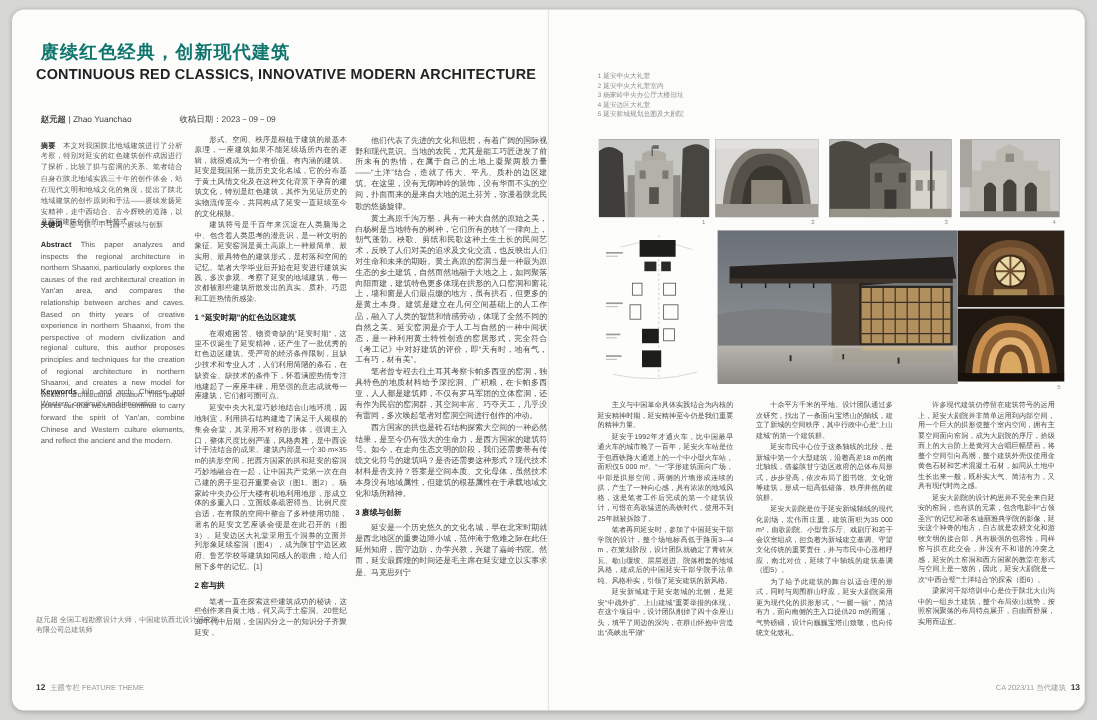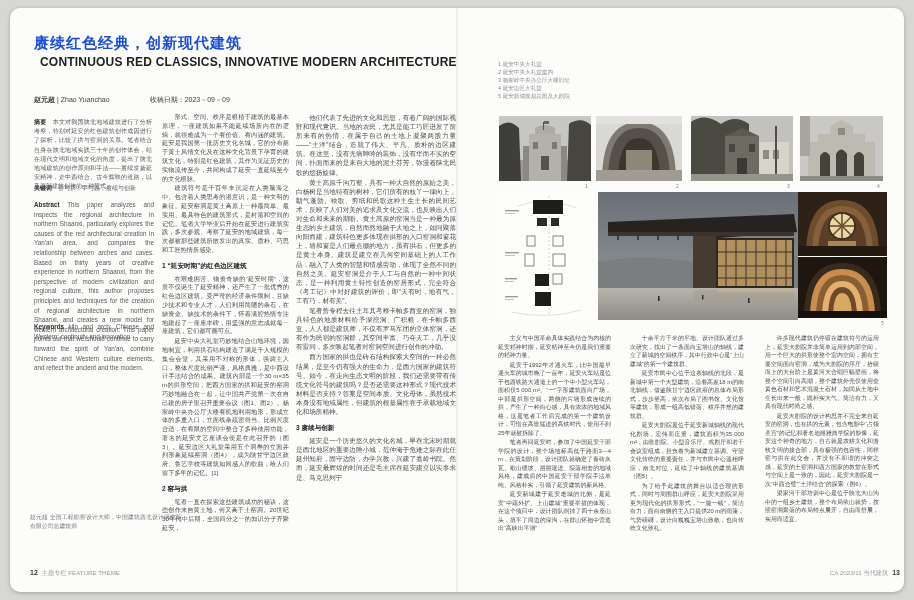--- a/index.html
+++ b/index.html
@@ -2,21 +2,21 @@
 <html><head>
 <meta charset="utf-8">
 <style>
   html,body{margin:0;padding:0;background:#d7d7d5;font-family:"Liberation Sans",sans-serif;}
   .canvas{position:relative;width:914px;height:600px;background:#d7d7d5;overflow:hidden;}
   .spread{position:absolute;left:10px;top:8px;width:894px;height:584px;background:#fcfcfb;
           border-radius:10px;box-shadow:0 1px 4px rgba(0,0,0,.25);}
   .gutter{position:absolute;left:456px;top:8px;width:2px;height:584px;
           background:linear-gradient(90deg,rgba(0,0,0,.0),rgba(0,0,0,.10),rgba(0,0,0,.0));}
   .abs{position:absolute;}
-  .title-cn{font-size:15px;font-weight:bold;color:#1d4ed8;letter-spacing:1px;}
+  .title-cn{font-size:15px;font-weight:bold;color:#0f766e;letter-spacing:1px;}
   .title-en{font-size:12px;font-weight:bold;color:#222;letter-spacing:.2px;}
   .author-row{font-size:7px;color:#3f3f3f;display:flex;gap:40px;align-items:baseline;}
   .author-row b{font-weight:bold;}
   .meta-block{font-size:6px;line-height:9.2px;color:#5a5a5a;text-align:justify;}
   .meta-block .lbl{font-weight:bold;color:#2e2e2e;}
   .en-block{font-size:6.3px;line-height:9.6px;color:#5a5a5a;text-align:justify;}
   .en-block .lbl{font-weight:bold;color:#2e2e2e;}
   .bodycol{font-size:6.2px;line-height:8.8px;color:#4c4c4c;text-align:justify;}
   .bodycol .para{text-indent:2em;margin:0 0 1px 0;}
   .bodycol .sec-h{font-weight:bold;color:#252525;margin:7px 0 4px 0;font-size:6.6px;}
@@ -33,21 +33,21 @@
   .plan{background:#fdfdfc;}
 </style>
 </head>
 <body>
 
 <div class="canvas">
   <div class="spread"></div>
   <div class="gutter"></div>
 
   <div class="abs title-cn" style="left:34px;top:34px;">赓续红色经典，创新现代建筑</div>
-  <div class="abs title-en" style="left:40px;top:55px;">CONTINUOUS RED CLASSICS, INNOVATIVE MODERN ARCHITECTURE</div>
+  <div class="abs title-en" style="left:30px;top:55px;">CONTINUOUS RED CLASSICS, INNOVATIVE MODERN ARCHITECTURE</div>
 
   <div class="abs author-row" style="left:34px;top:95px;">
     <span>
       <b>赵元超</b>
       <span>|</span>
       <span>Zhao Yuanchao</span>
     </span>
     <span>收稿日期：2023－09－09</span>
   </div>
 

